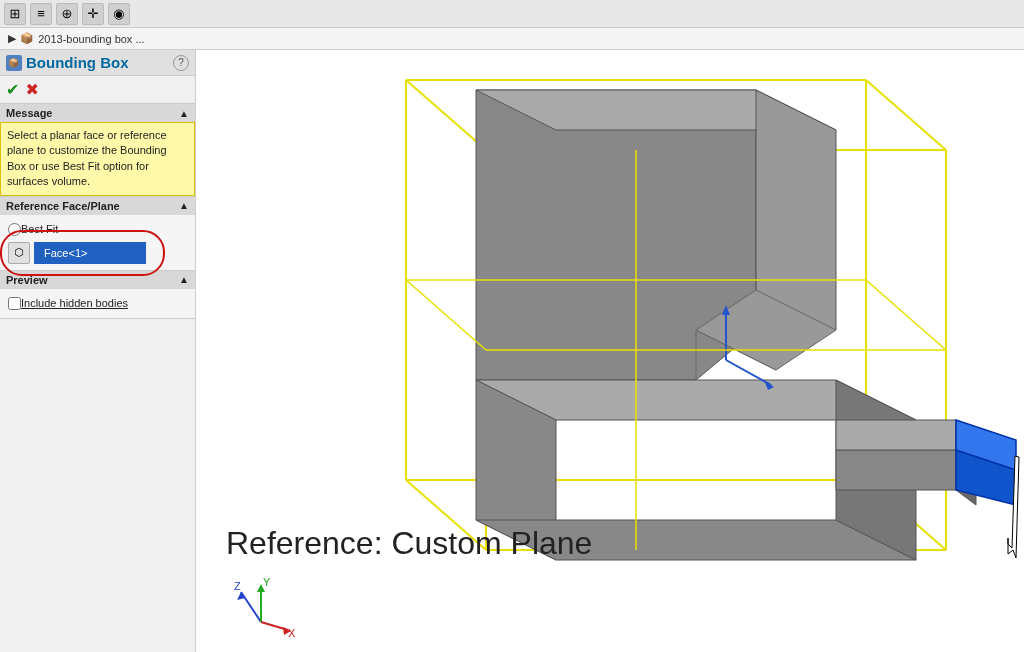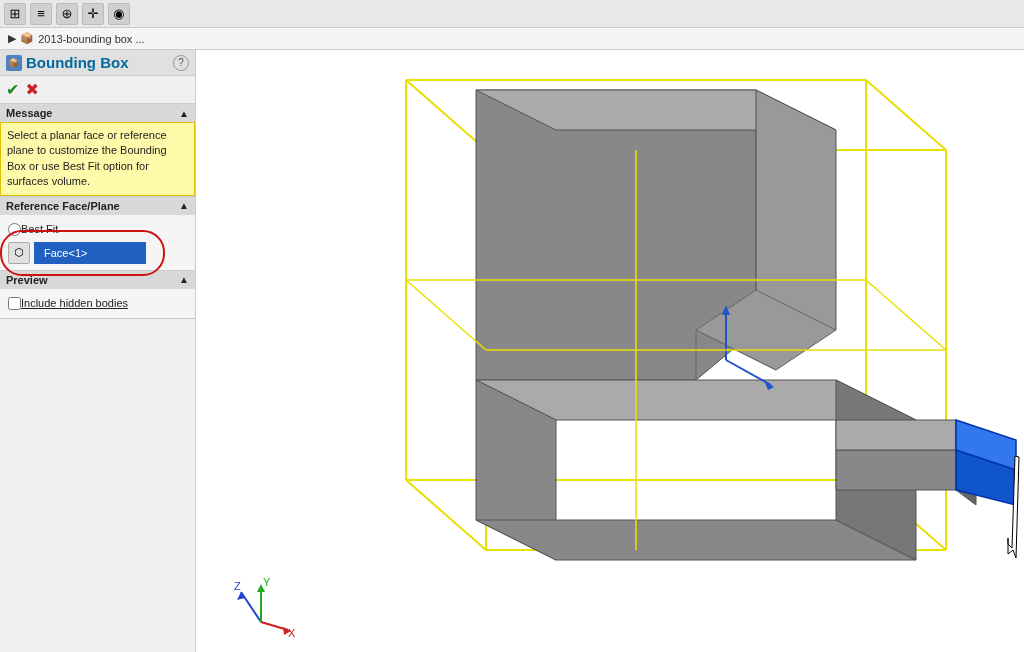--- a/index.html
+++ b/index.html
@@ -403,20 +403,23 @@
 
       <line x1="440" y1="100" x2="440" y2="500" stroke="#e8e000" stroke-width="1.5" stroke-dasharray="none"></line>
       <line x1="290" y1="300" x2="750" y2="300" stroke="#e8e000" stroke-width="1.5"></line>
       <line x1="210" y1="230" x2="290" y2="300" stroke="#e8e000" stroke-width="1.5"></line>
       <line x1="670" y1="230" x2="750" y2="300" stroke="#e8e000" stroke-width="1.5"></line>
       <line x1="210" y1="230" x2="670" y2="230" stroke="#e8e000" stroke-width="1.5"></line>
 
       <polygon points="812,488 812,504 817,500 820,508 823,407 819,406 816,498 812,494" fill="white" stroke="black" stroke-width="1"></polygon>
     </svg>
 
+    <div class="reference-label">
+      <span>Reference: Custom Plane</span>
+    </div>
 
     <div class="axes-indicator">
       <svg width="70" height="70" viewBox="0 0 70 70" xmlns="http://www.w3.org/2000/svg">
 
         <line x1="35" y1="50" x2="15" y2="20" stroke="#2244cc" stroke-width="2"></line>
         <polygon points="15,20 11,28 19,26" fill="#2244cc"></polygon>
         <text x="8" y="18" font-size="11" fill="#2244cc">Z</text>
 
         <line x1="35" y1="50" x2="35" y2="15" stroke="#22aa22" stroke-width="2"></line>
         <polygon points="35,12 31,20 39,20" fill="#22aa22"></polygon>

